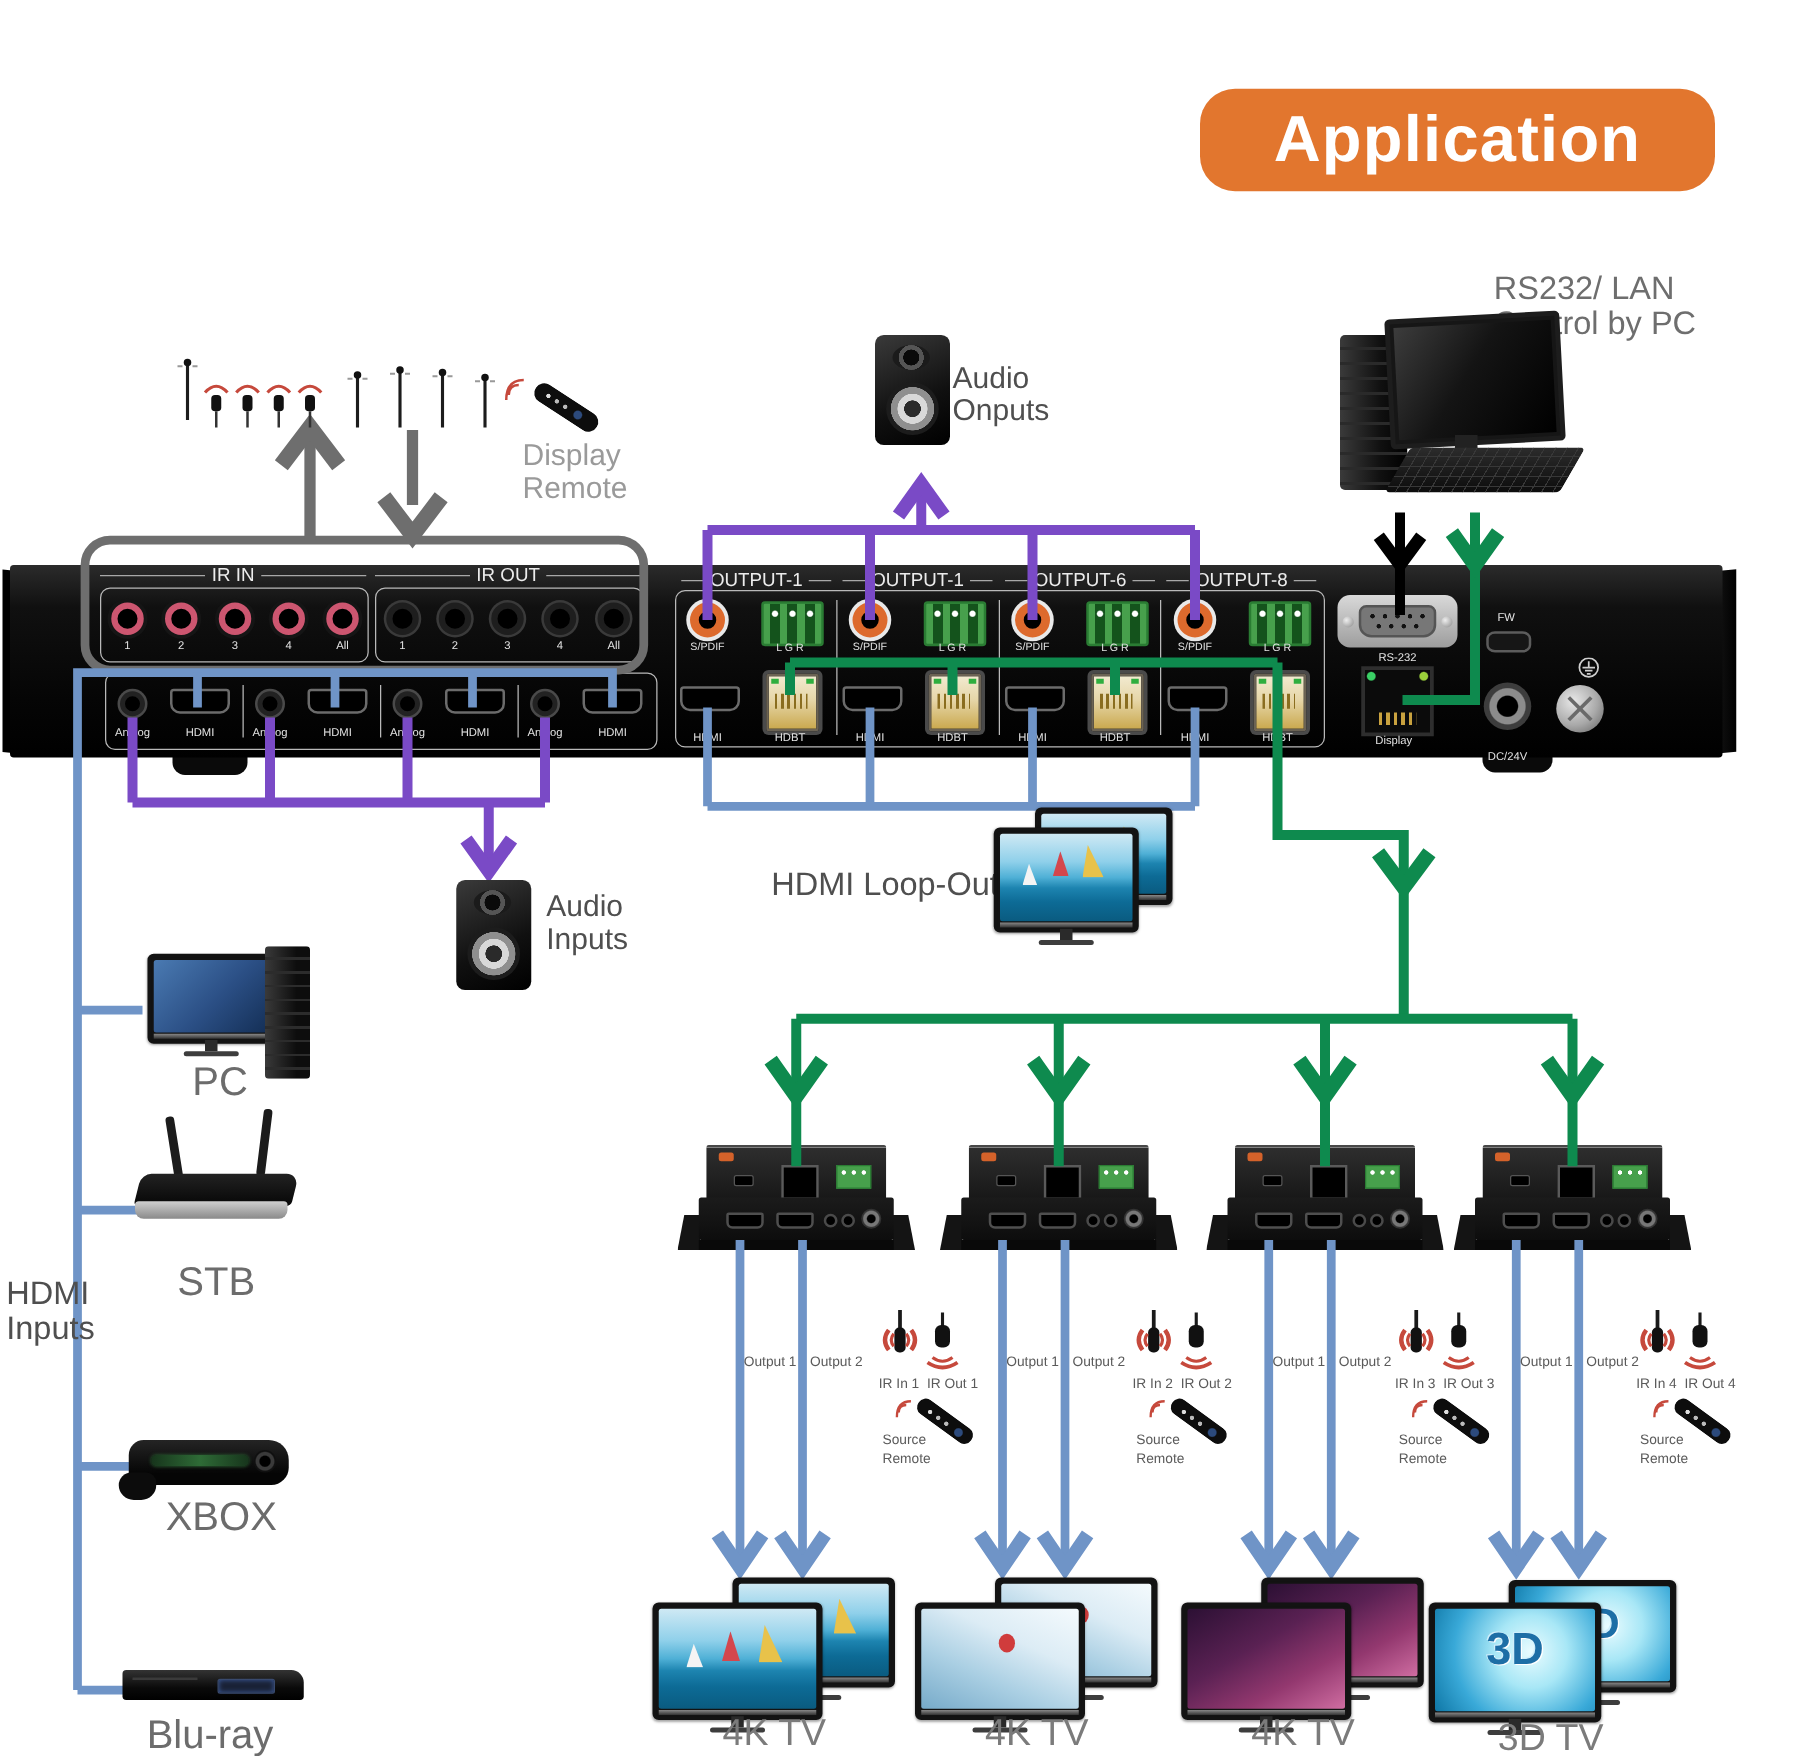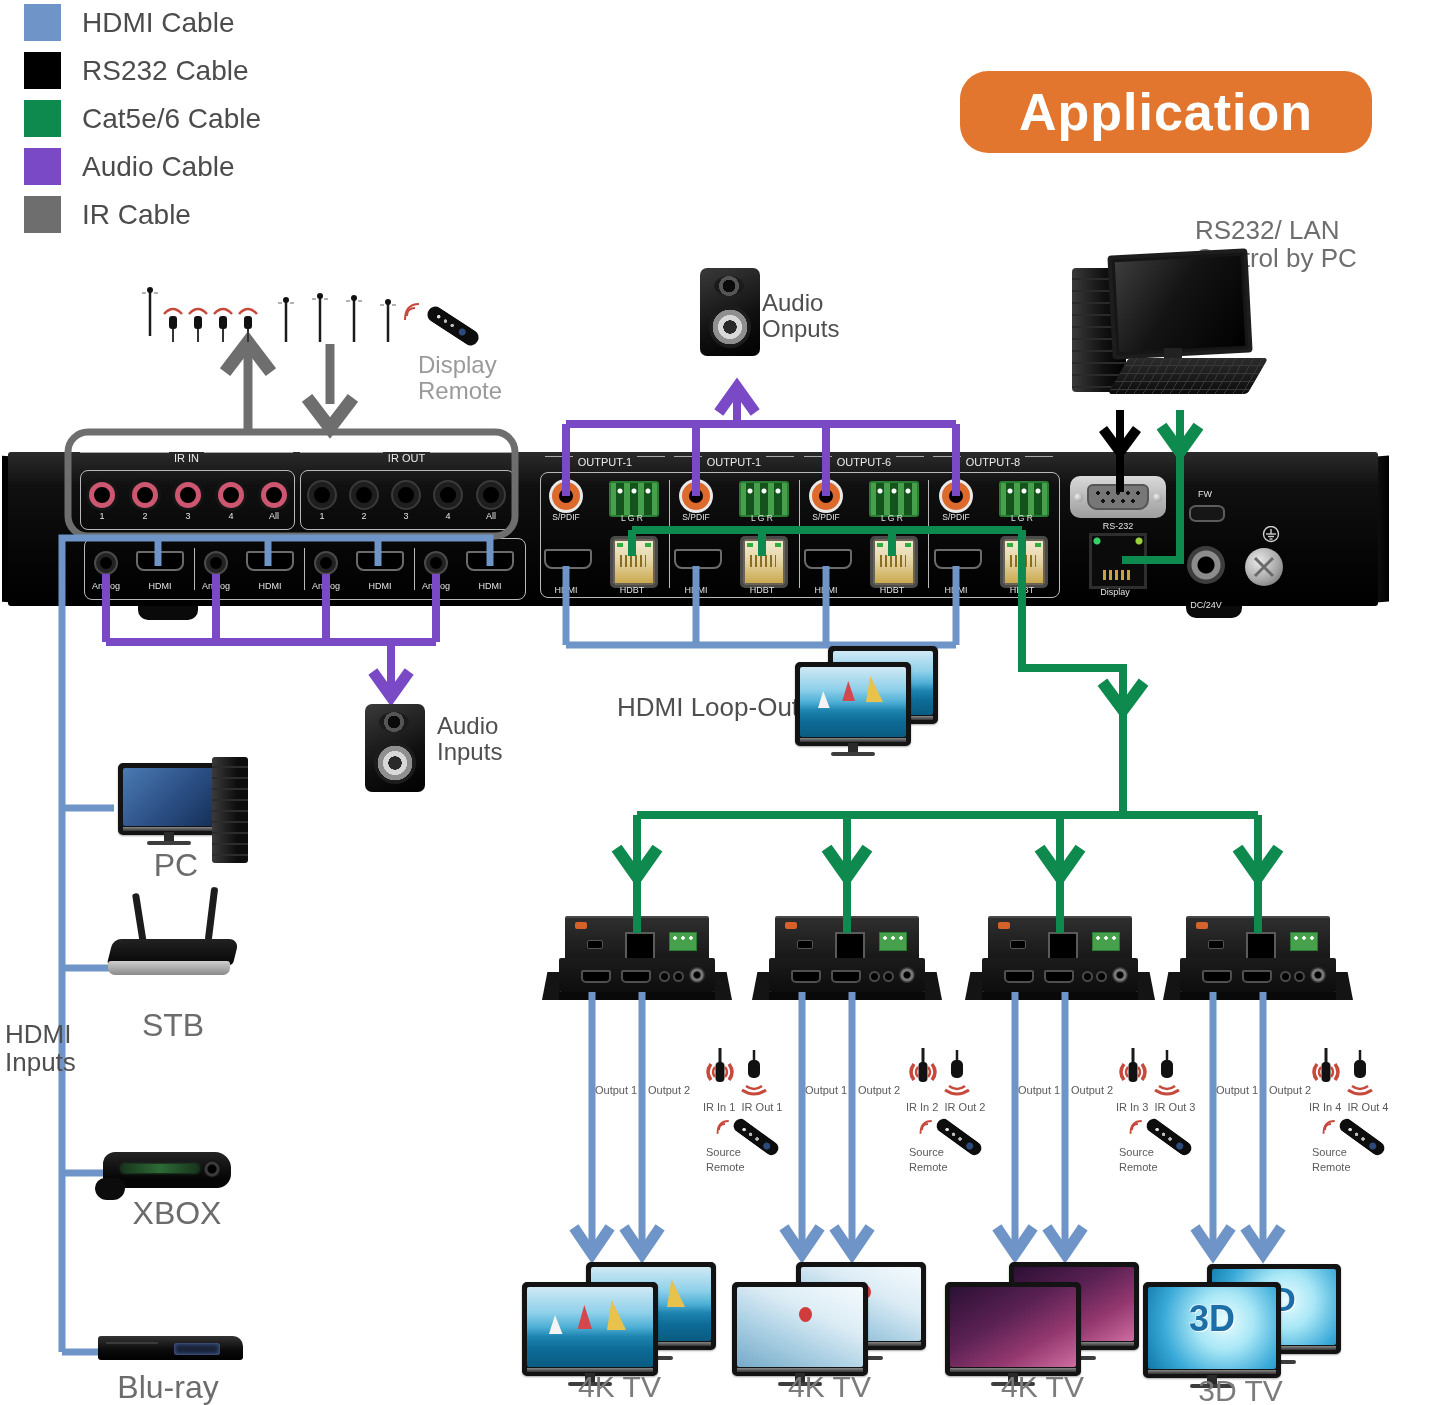--- a/index.html
+++ b/index.html
@@ -23,21 +23,21 @@
 
   
   .device{position:absolute;left:8px;top:452px;width:1370px;height:154px;z-index:2;
           background:linear-gradient(180deg,#2b2b2b 0%,#101010 22%,#050505 70%,#000 100%);
           border-radius:3px;}
   .device-side-r{position:absolute;left:1376px;top:456px;width:13px;height:146px;background:linear-gradient(90deg,#101010,#000);transform:skewY(-5deg);z-index:1;}
   .device-side-l{position:absolute;left:2px;top:456px;width:8px;height:146px;background:#000;transform:skewY(5deg);z-index:1;}
   .device-foot{position:absolute;top:604px;height:16px;background:#0a0a0a;border-radius:0 0 10px 10px;z-index:1;}
 
   .pbox{position:absolute;border:1px solid #b9b9b9;border-radius:8px;z-index:3;}
-  .gtitle{position:absolute;display:flex;gap:5px;color:#ececec;font-size:11px;z-index:3;white-space:nowrap;}
+  .gtitle{position:absolute;display:flex;align-items:center;gap:5px;color:#ececec;font-size:15px;z-index:3;white-space:nowrap;}
   .gtitle::before,.gtitle::after{content:"";flex:1;height:1px;background:#a8a8a8;}
   .panel-t{position:absolute;color:#e3e3e3;font-size:9px;white-space:nowrap;text-align:center;z-index:3;}
   .vsep{position:absolute;width:1px;background:#b9b9b9;z-index:3;}
 
   .jack-pink{position:absolute;width:16px;height:16px;border-radius:50%;background:#000;border:5px solid #cd5670;box-shadow:0 0 0 3px #151515;z-index:3;}
   .jack-dark{position:absolute;width:16px;height:16px;border-radius:50%;background:#000;border:5px solid #1e1e1e;box-shadow:0 0 0 2px #3a3a3a;z-index:3;}
   .jack-sm{position:absolute;width:12px;height:12px;border-radius:50%;background:#000;border:4px solid #222;box-shadow:0 0 0 2px #4a4a4a;z-index:3;}
   .hdmi-port{position:absolute;width:44px;height:16px;background:#000;border:2px solid #6b6b6b;border-radius:3px 3px 8px 8px;z-index:3;}
   .rca{position:absolute;width:14px;height:14px;border-radius:50%;background:#000;border:7px solid #dd6a2d;box-shadow:0 0 0 3px #e9e9e9;z-index:3;}
   .term{position:absolute;width:46px;height:32px;background:#47a04c;border:2px solid #2a7c33;border-radius:3px;z-index:3;
@@ -106,42 +106,20 @@
   .remote{position:absolute;background:#0d0d0d;border-radius:8px;z-index:6;
           background-image:radial-gradient(circle 1.5px at 12px 8px,#ddd 0 1.5px,transparent 2px),radial-gradient(circle 1.5px at 20px 8px,#bbb 0 1.5px,transparent 2px),radial-gradient(circle 1.5px at 28px 8px,#bbb 0 1.5px,transparent 2px),radial-gradient(circle 3px at 40px 8px,#2c4a7c 0 3px,transparent 4px);}
   .small-t{position:absolute;font-size:11px;color:#5a5a5a;white-space:nowrap;z-index:6;line-height:1.4;}
   .src-img{position:absolute;z-index:6;}
 </style>
 </head>
 <body>
 
 <div id="stage">
 
-  <div class="legend">
-    <div class="legend-row">
-      <div class="legend-sw" style="background: rgb(111, 148, 199);"></div>
-      <div class="legend-label">HDMI Cable</div>
-    </div>
-    <div class="legend-row">
-      <div class="legend-sw" style="background: rgb(0, 0, 0);"></div>
-      <div class="legend-label">RS232 Cable</div>
-    </div>
-    <div class="legend-row">
-      <div class="legend-sw" style="background: rgb(14, 138, 78);"></div>
-      <div class="legend-label">Cat5e/6 Cable</div>
-    </div>
-    <div class="legend-row">
-      <div class="legend-sw" style="background: rgb(122, 74, 198);"></div>
-      <div class="legend-label">Audio Cable</div>
-    </div>
-    <div class="legend-row">
-      <div class="legend-sw" style="background: rgb(110, 110, 110);"></div>
-      <div class="legend-label">IR Cable</div>
-    </div>
-  </div>
 
   <div class="banner">
     <span>Application</span>
   </div>
 
   <div class="t" style="left:418px;top:352px;font-size:24px;color:#9a9a9a;z-index:6">
     <div>Display</div>
     <div>Remote</div>
   </div>
   <div class="t" style="left:762px;top:290px;font-size:24px;color:#4f4f4f;z-index:6">

